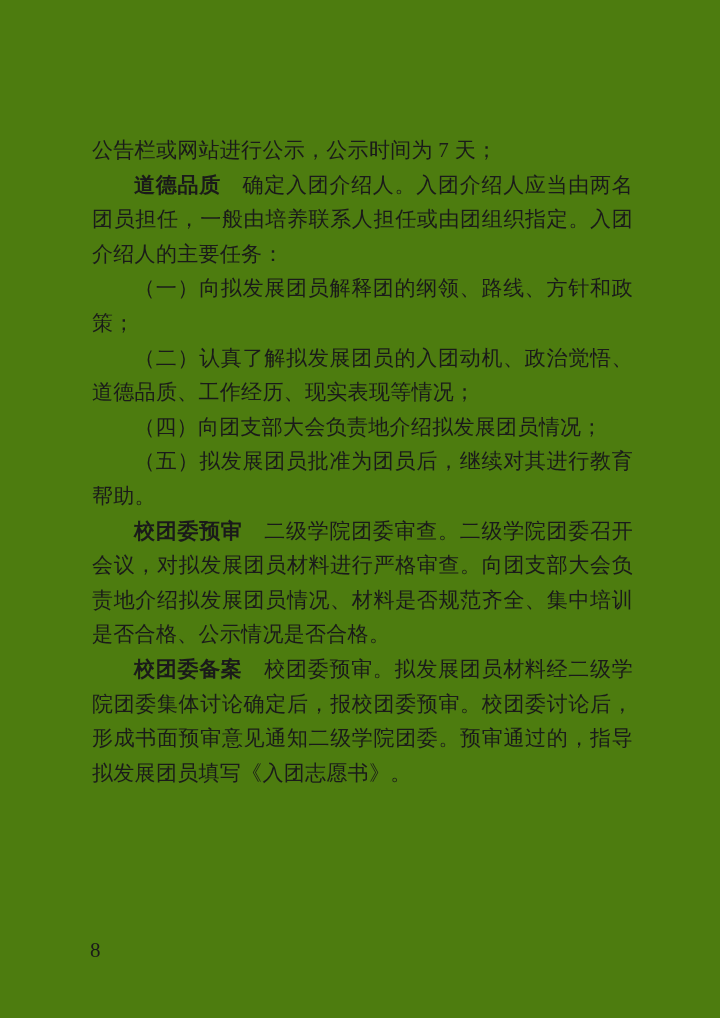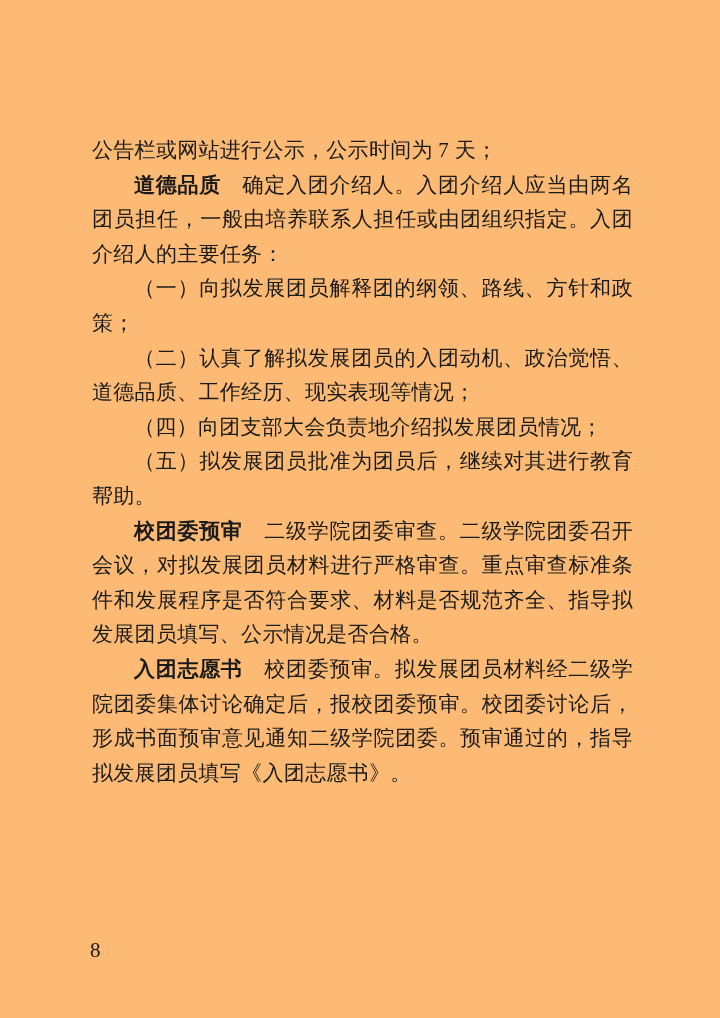--- a/index.html
+++ b/index.html
@@ -10,21 +10,21 @@
     width: 720px;
     height: 1018px;
     background: #ffffff;
     color: #1a1a1a;
     font-family: "Liberation Serif", "DejaVu Serif", serif;
   }
   .page {
     position: relative;
     width: 720px;
     height: 1018px;
-    background: #fdba74;
+    background: #4d7c0f;
     overflow: hidden;
     text-decoration: underline;
   }
   .body-text {
     position: absolute;
     left: 92px;
     top: 133px;
     width: 541px;
     font-size: 21px;
     line-height: 34.6px;
@@ -64,20 +64,20 @@
 
     <p class="para"><span class="term"></span><span>（一）向拟发展团员解释团的纲领、路线、方针和政策；</span></p>
 
     <p class="para"><span class="term"></span><span>（二）认真了解拟发展团员的入团动机、政治觉悟、道德品质、工作经历、现实表现等情况；</span></p>
 
 
     <p class="para"><span class="term"></span><span>（四）向团支部大会负责地介绍拟发展团员情况；</span></p>
 
     <p class="para"><span class="term"></span><span>（五）拟发展团员批准为团员后，继续对其进行教育帮助。</span></p>
 
-    <p class="para"><span class="term">校团委预审</span><span>　二级学院团委审查。二级学院团委召开会议，对拟发展团员材料进行严格审查。重点审查标准条件和发展程序是否符合要求、材料是否规范齐全、指导拟发展团员填写、公示情况是否合格。</span></p>
+    <p class="para"><span class="term">校团委预审</span><span>　二级学院团委审查。二级学院团委召开会议，对拟发展团员材料进行严格审查。向团支部大会负责地介绍拟发展团员情况、材料是否规范齐全、集中培训是否合格、公示情况是否合格。</span></p>
 
-    <p class="para"><span class="term">入团志愿书</span><span>　校团委预审。拟发展团员材料经二级学院团委集体讨论确定后，报校团委预审。校团委讨论后，形成书面预审意见通知二级学院团委。预审通过的，指导拟发展团员填写《入团志愿书》。</span></p>
+    <p class="para"><span class="term">校团委备案</span><span>　校团委预审。拟发展团员材料经二级学院团委集体讨论确定后，报校团委预审。校团委讨论后，形成书面预审意见通知二级学院团委。预审通过的，指导拟发展团员填写《入团志愿书》。</span></p>
 
   </div>
 
   <div class="page-number">8</div>
 </div>
 
 </body></html>

